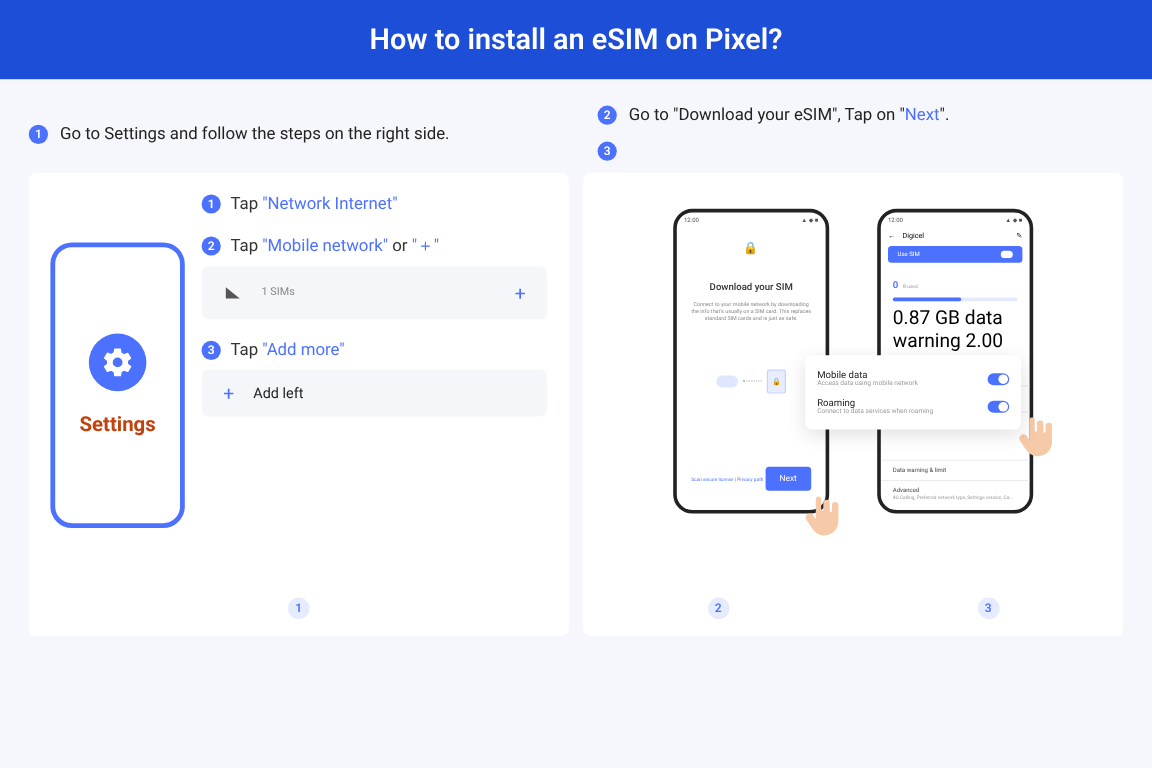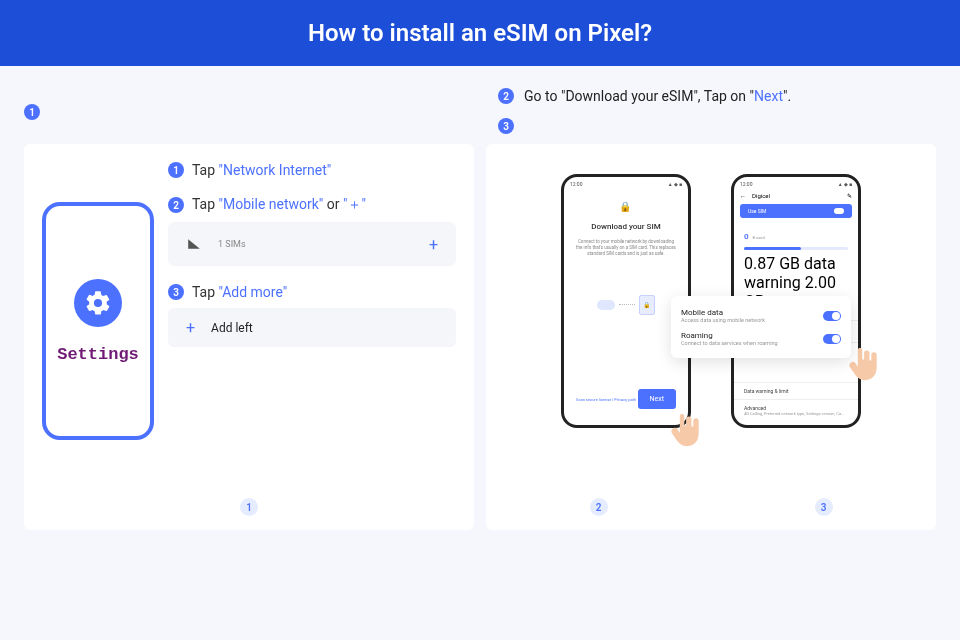--- a/index.html
+++ b/index.html
@@ -12,40 +12,40 @@
   .top-right-row { display: flex; align-items: center; gap: 10px; }
   .num-badge { width: 16px; height: 16px; min-width: 16px; border-radius: 50%; background: #4d71ff; color: #fff; font-size: 10px; font-weight: 600; display: inline-flex; align-items: center; justify-content: center; }
   .step-text { font-size: 14px; color: #222; }
   .step-text .accent { color: #4d71ff; }
   .panels { display: flex; padding: 0 24px; gap: 12px; }
   .panel { background: #fff; border-radius: 6px; flex: 1; height: 386px; position: relative; }
   .panel-left { display: flex; padding: 18px; gap: 14px; }
   .phone-frame { width: 112px; height: 238px; border: 4px solid #4d71ff; border-radius: 18px; display: flex; flex-direction: column; align-items: center; justify-content: center; gap: 18px; margin-top: 40px; }
   .gear { width: 48px; height: 48px; border-radius: 50%; background: #4d71ff; display: flex; align-items: center; justify-content: center; }
   .gear svg { width: 28px; height: 28px; fill: #fff; }
-  .settings-label { color: #701a75; font-size: 17px; font-weight: 700; font-family: Liberation Mono, monospace; }
+  .settings-label { color: #c2410c; font-size: 17px; font-weight: 700; }
   .left-steps { flex: 1; display: flex; flex-direction: column; gap: 18px; }
   .left-step-head { display: flex; align-items: center; gap: 8px; }
   .left-step-head .txt { font-size: 14px; color: #333; }
   .left-step-head .txt .accent { color: #4d71ff; }
   .card { background: #f5f6fa; border-radius: 6px; margin-top: 8px; padding: 10px 14px; display: flex; align-items: center; gap: 12px; }
   .card .ic { width: 24px; height: 24px; border-radius: 50%; background: #4d7dff; display: flex; align-items: center; justify-content: center; }
   .card .ic svg { width: 14px; height: 14px; fill: #fff; }
   .card .ic.flat { background: transparent; border-radius: 0; }
   .card .ic.flat svg { fill: #555; }
   .card .titles { flex: 1; }
   .card .titles .t { font-size: 12px; color: #222; }
   .card .titles .s { font-size: 9px; color: #888; }
   .card .plus { color: #4d71ff; font-size: 16px; font-weight: 400; padding: 0 4px; }
   .panel-right { display: flex; align-items: flex-start; justify-content: center; gap: 40px; padding: 30px 20px; position: relative; }
   .mini-phone { width: 130px; height: 254px; border: 3px solid #222; border-radius: 16px; background: #fff; position: relative; overflow: hidden; }
   .mini-phone .statusbar { height: 10px; display: flex; justify-content: space-between; align-items: center; padding: 3px 6px 0 6px; font-size: 5px; color: #555; }
   .dl-screen { padding: 10px 8px; display: flex; flex-direction: column; align-items: center; gap: 8px; height: calc(100% - 10px); }
   .dl-screen .lock { color: #4d71ff; font-size: 10px; margin-top: 4px; }
-  .dl-screen .dl-title { font-size: 8px; font-weight: 500; color: #333; margin-top: 2px; }
+  .dl-screen .dl-title { font-size: 8px; font-weight: 500; color: #333; margin-top: 14px; }
   .dl-screen .dl-desc { font-size: 4.5px; color: #888; text-align: center; line-height: 1.3; padding: 0 4px; }
   .dl-illus { margin-top: 30px; display: flex; align-items: center; gap: 4px; }
   .dl-illus .cloud { width: 18px; height: 10px; background: #dfe7ff; border-radius: 6px; position: relative; }
   .dl-illus .dots { width: 16px; border-top: 1px dotted #bbb; }
   .dl-illus .sim { width: 16px; height: 20px; background: #e8ecff; border: 1px solid #c7d0ff; border-radius: 2px; display: flex; align-items: center; justify-content: center; font-size: 6px; color: #4d71ff; }
   .dl-bottom { margin-top: auto; width: 100%; display: flex; align-items: center; justify-content: space-between; padding: 6px 4px; }
   .dl-bottom .links { font-size: 4px; color: #4d71ff; }
   .next-btn { background: #4d71ff; color: #fff; font-size: 7px; padding: 6px 12px; border-radius: 3px; }
   .finger { position: absolute; width: 36px; height: 40px; pointer-events: none; }
   .finger svg { width: 100%; height: 100%; }
@@ -76,20 +76,21 @@
 </head>
 <body>
 
 <div class="header">
   <h1>How to install an eSIM on Pixel?</h1>
 </div>
 
 <div class="top-steps">
   <div class="top-left">
     <span class="num-badge">1</span>
+    <span class="step-text">Go to Settings and follow the steps on the right side.</span>
   </div>
   <div class="top-right">
     <div class="top-right-row">
       <span class="num-badge">2</span>
       <span class="step-text">
         <span>Go to "Download your eSIM", Tap on "</span><span class="accent">Next</span><span>".</span>
       </span>
     </div>
     <div class="top-right-row">
       <span class="num-badge">3</span>

